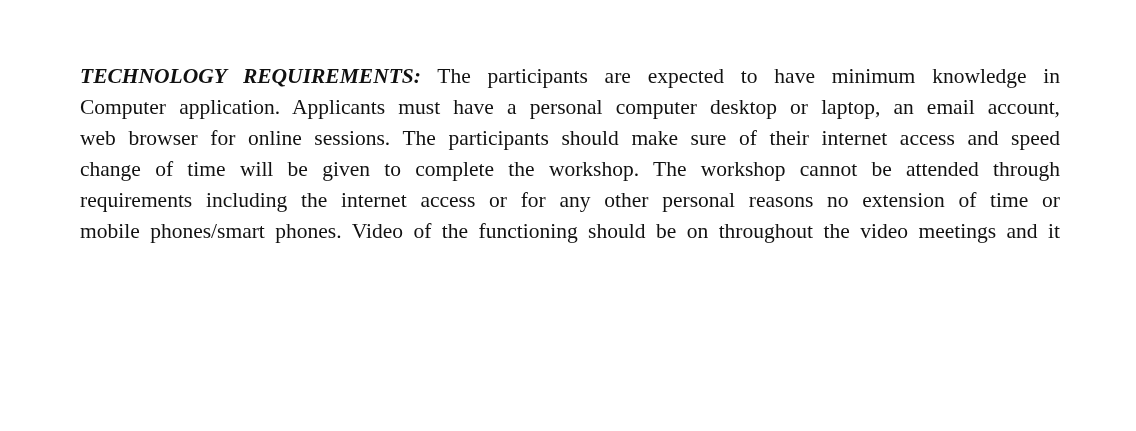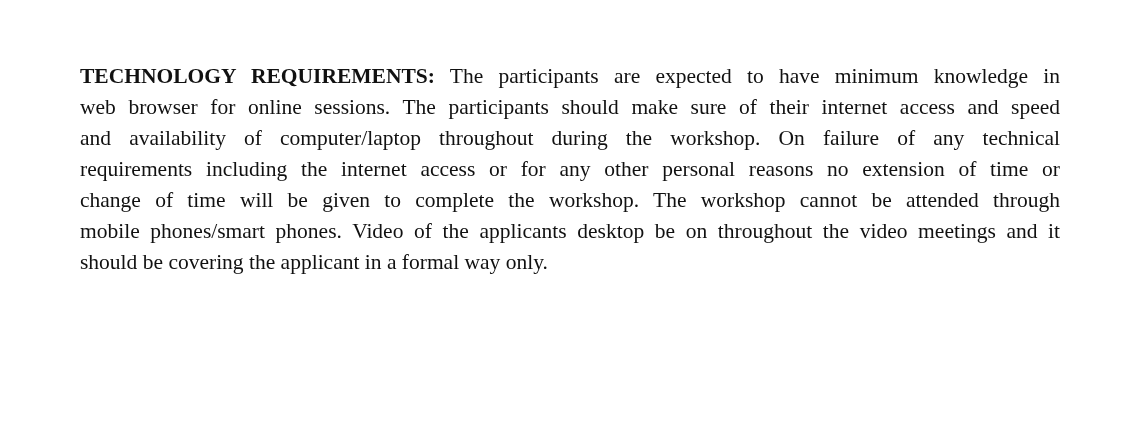--- a/index.html
+++ b/index.html
@@ -27,28 +27,28 @@
       line-height: 31px;
       white-space: nowrap;
       text-align: justify;
       text-align-last: justify;
     }
     .line.last {
       text-align-last: left;
     }
     .heading {
       font-weight: bold;
+      font-style: italic;
     }
   </style>
 </head>
 <body>
 
 <div class="page">
   <div class="paragraph">
     <div class="line"><span class="heading">TECHNOLOGY REQUIREMENTS:</span><span> The participants are expected to have minimum knowledge in</span></div>
+    <div class="line">Computer application.  Applicants must have a personal computer desktop or laptop, an email account,</div>
     <div class="line">web browser for online sessions.  The participants should make sure of their internet access and speed</div>
-    <div class="line">and availability of computer/laptop throughout during the workshop.  On failure of any technical</div>
+    <div class="line">change of time will be given to complete the workshop.  The workshop cannot be attended through</div>
     <div class="line">requirements including the internet access or for any other personal reasons no extension of time or</div>
-    <div class="line">change of time will be given to complete the workshop.  The workshop cannot be attended through</div>
-    <div class="line">mobile phones/smart phones.  Video of the applicants desktop be on throughout the video meetings and it</div>
-    <div class="line last">should be covering the applicant in a formal way only.</div>
+    <div class="line">mobile phones/smart phones.  Video of the functioning should be on throughout the video meetings and it</div>
   </div>
 </div>
 
 </body></html>

